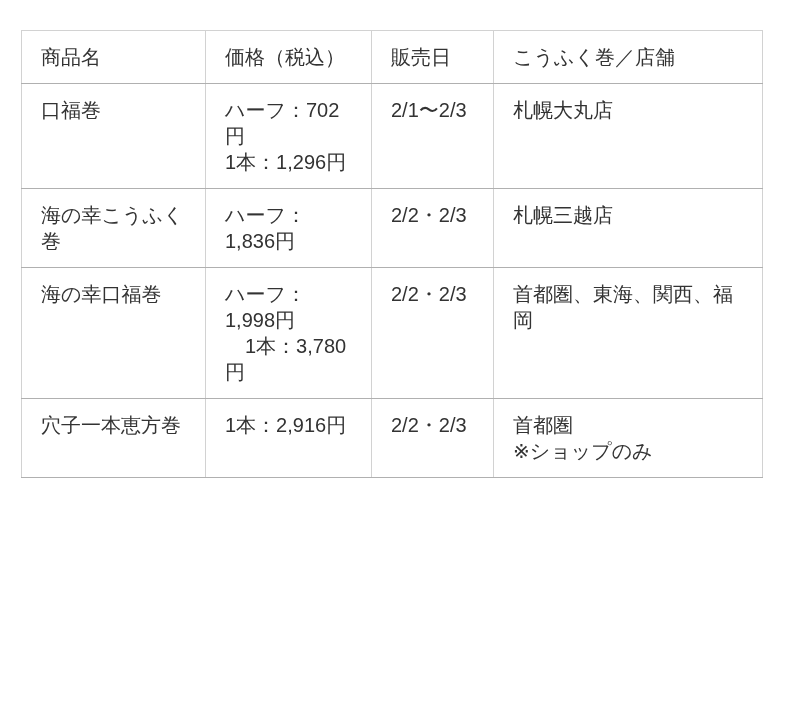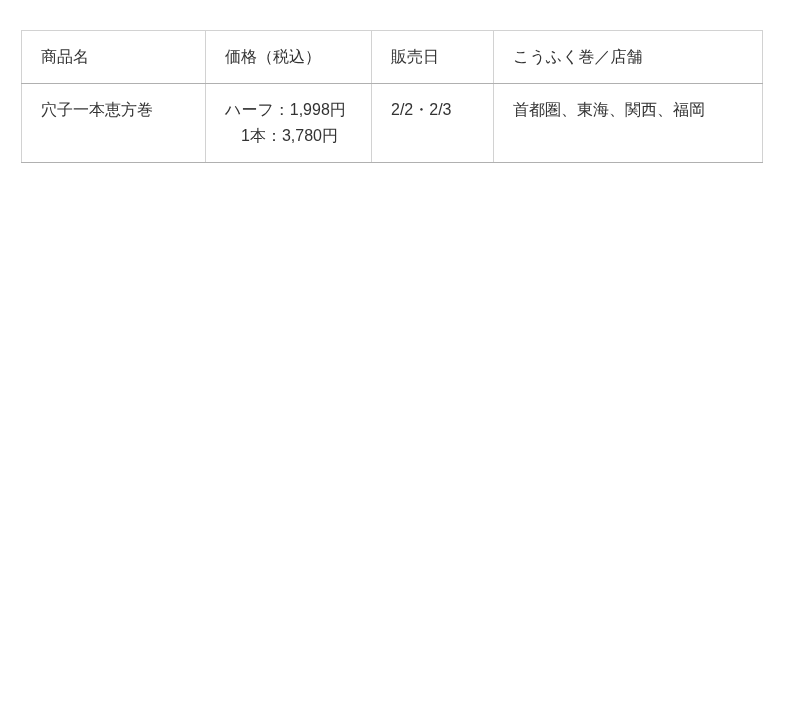--- a/index.html
+++ b/index.html
@@ -17,21 +17,21 @@
     border-collapse: collapse;
     table-layout: fixed;
     width: 741px;
     margin: 30px 0 0 21px;
   }
   .products th, .products td {
     border-left: 1px solid #d2d2d2;
     border-right: 1px solid #d2d2d2;
     border-top: 1px solid #b0b0b0;
     border-bottom: 1px solid #b0b0b0;
-    font-size: 16px;
+    font-size: 20px;
     line-height: 26px;
     font-weight: normal;
     text-align: left;
     vertical-align: top;
     padding: 13px 19px;
     white-space: pre-line;
     overflow: hidden;
   }
   .products thead th {
     border-top-color: #d2d2d2;
@@ -50,20 +50,40 @@
   <thead>
     <tr>
       <th>商品名</th>
       <th>価格（税込）</th>
       <th>販売日</th>
       <th>こうふく巻／店舗</th>
     </tr>
   </thead>
   <tbody>
     <tr>
-      <td>穴子一本恵方巻</td>
+      <td>口福巻</td>
+      <td>ハーフ：702円
+1本：1,296円</td>
+      <td>2/1〜2/3</td>
+      <td>札幌大丸店</td>
+    </tr>
+    <tr>
+      <td>海の幸こうふく巻</td>
+      <td>ハーフ：1,836円</td>
+      <td>2/2・2/3</td>
+      <td>札幌三越店</td>
+    </tr>
+    <tr>
+      <td>海の幸口福巻</td>
       <td>ハーフ：1,998円
 　1本：3,780円</td>
       <td>2/2・2/3</td>
       <td>首都圏、東海、関西、福岡</td>
     </tr>
+    <tr>
+      <td>穴子一本恵方巻</td>
+      <td>1本：2,916円</td>
+      <td>2/2・2/3</td>
+      <td>首都圏
+※ショップのみ</td>
+    </tr>
   </tbody>
 </table>
 
 </body></html>

